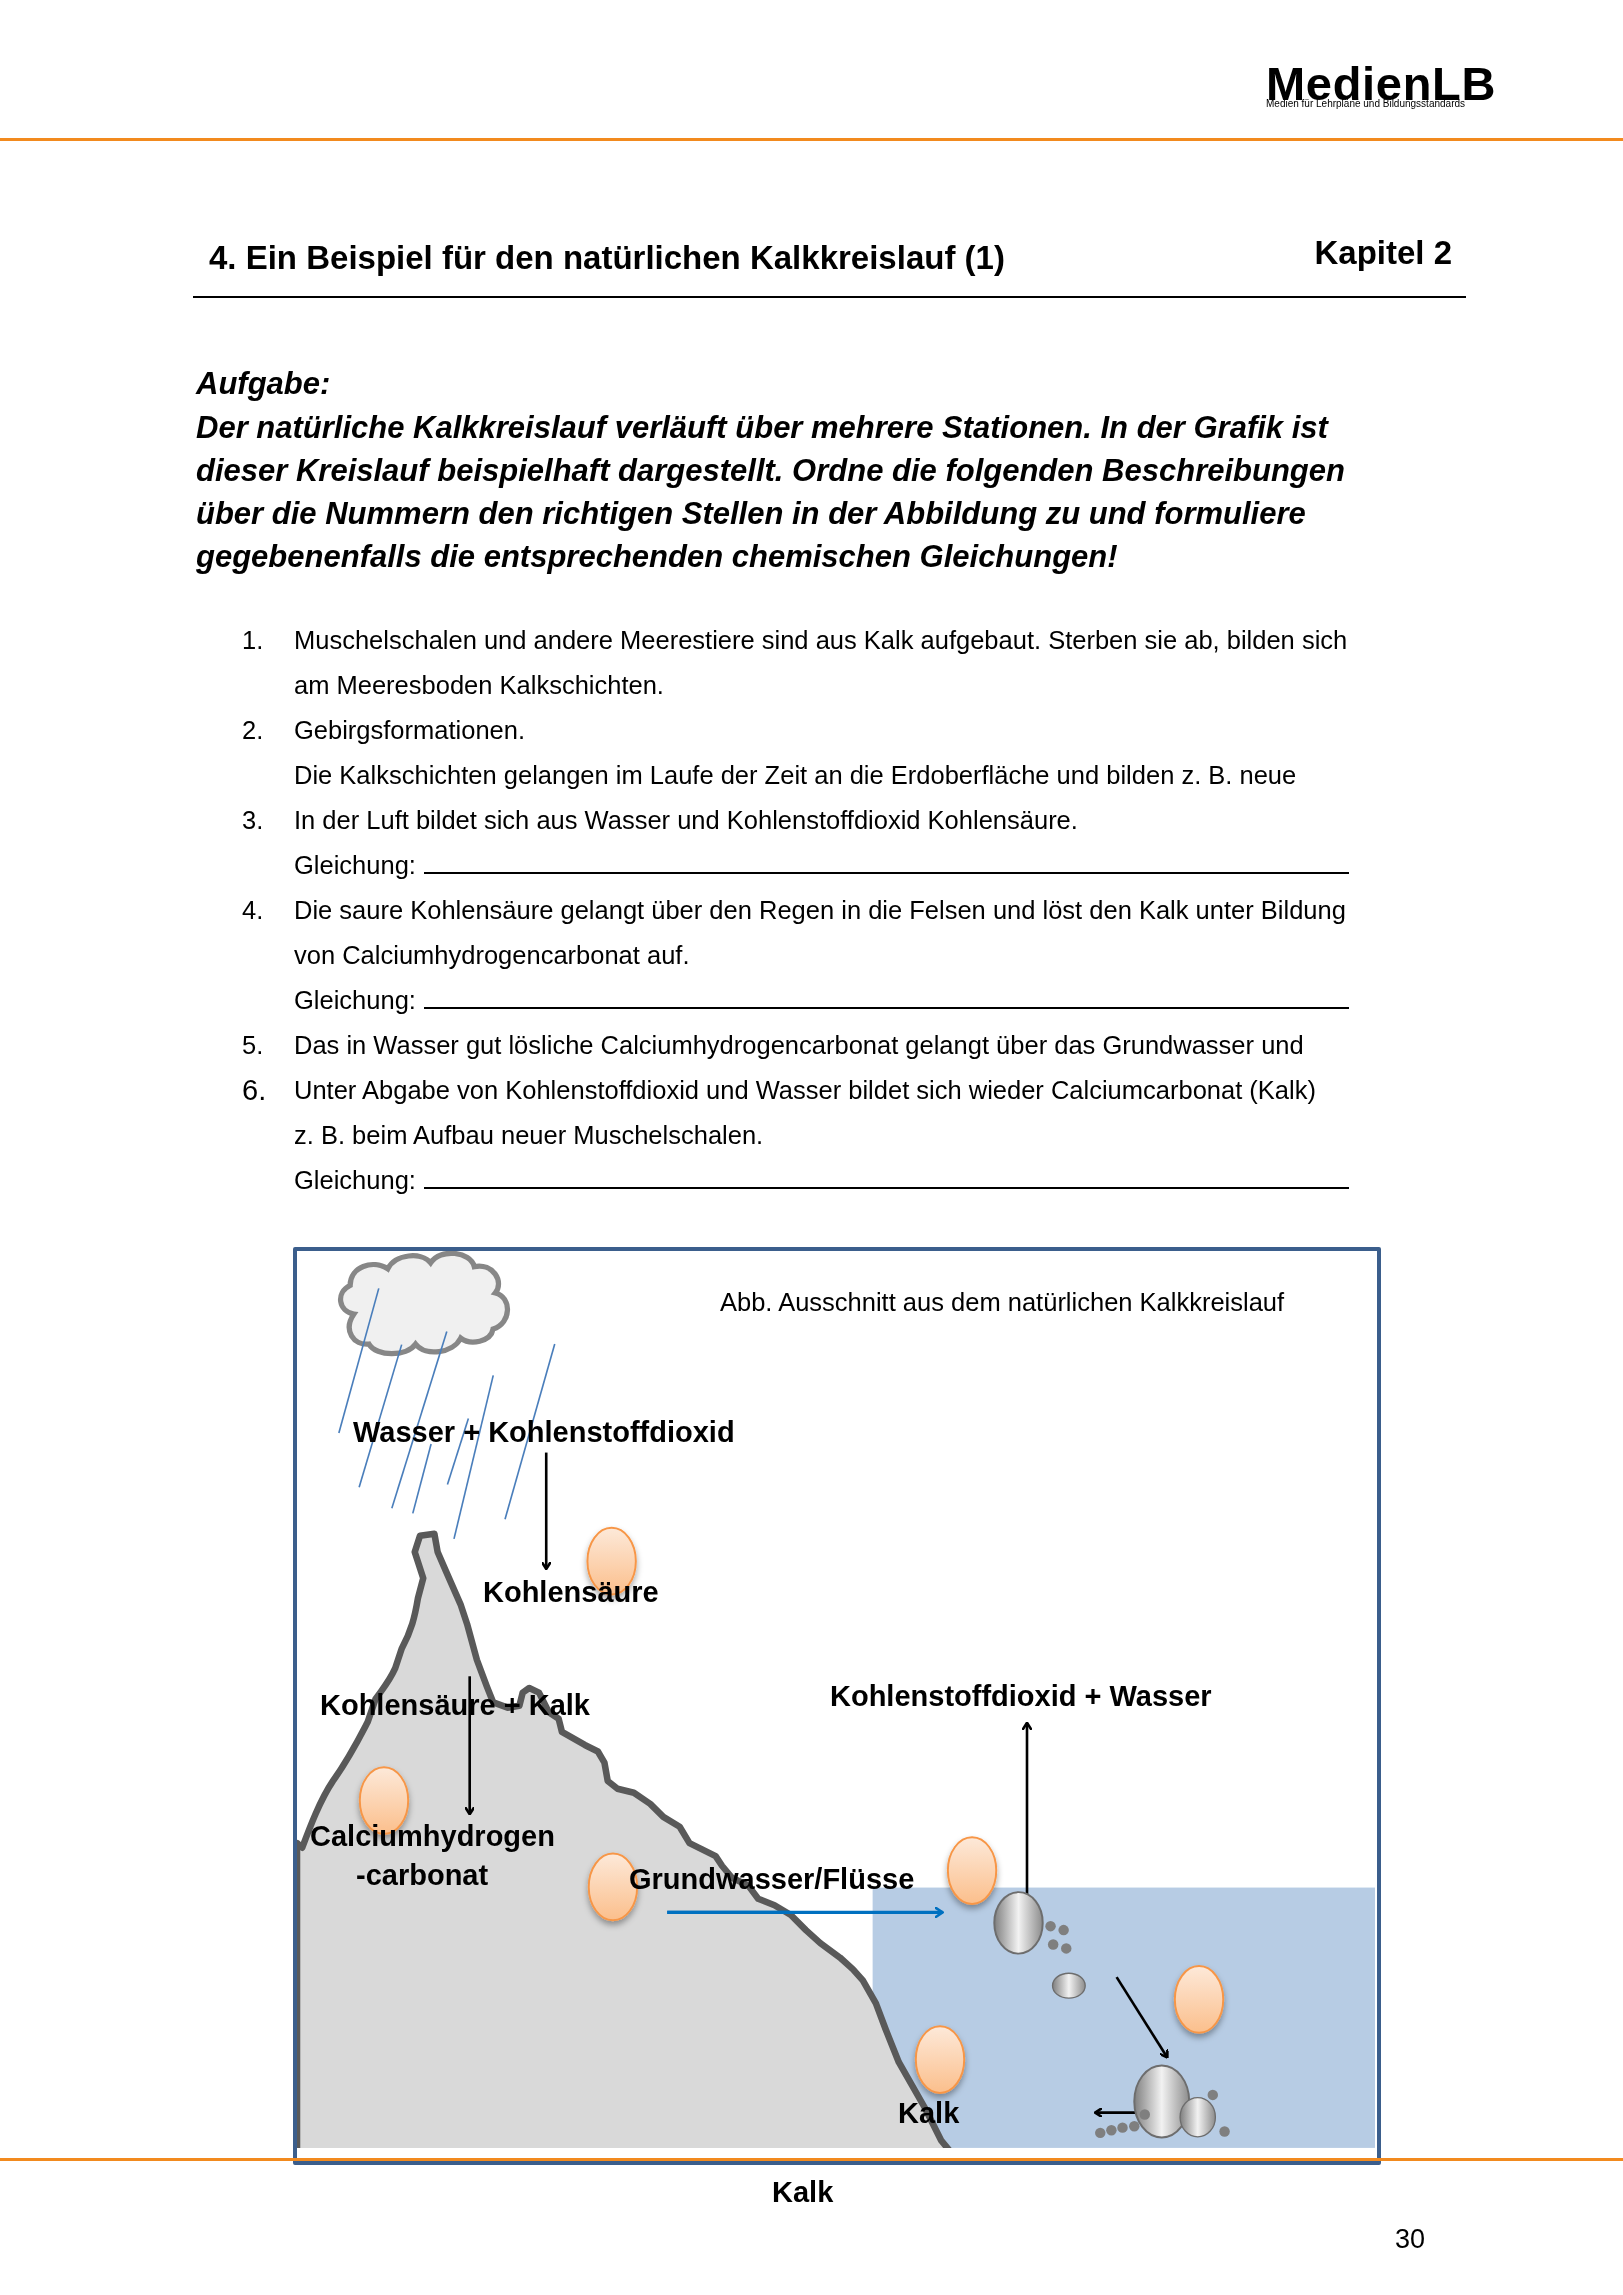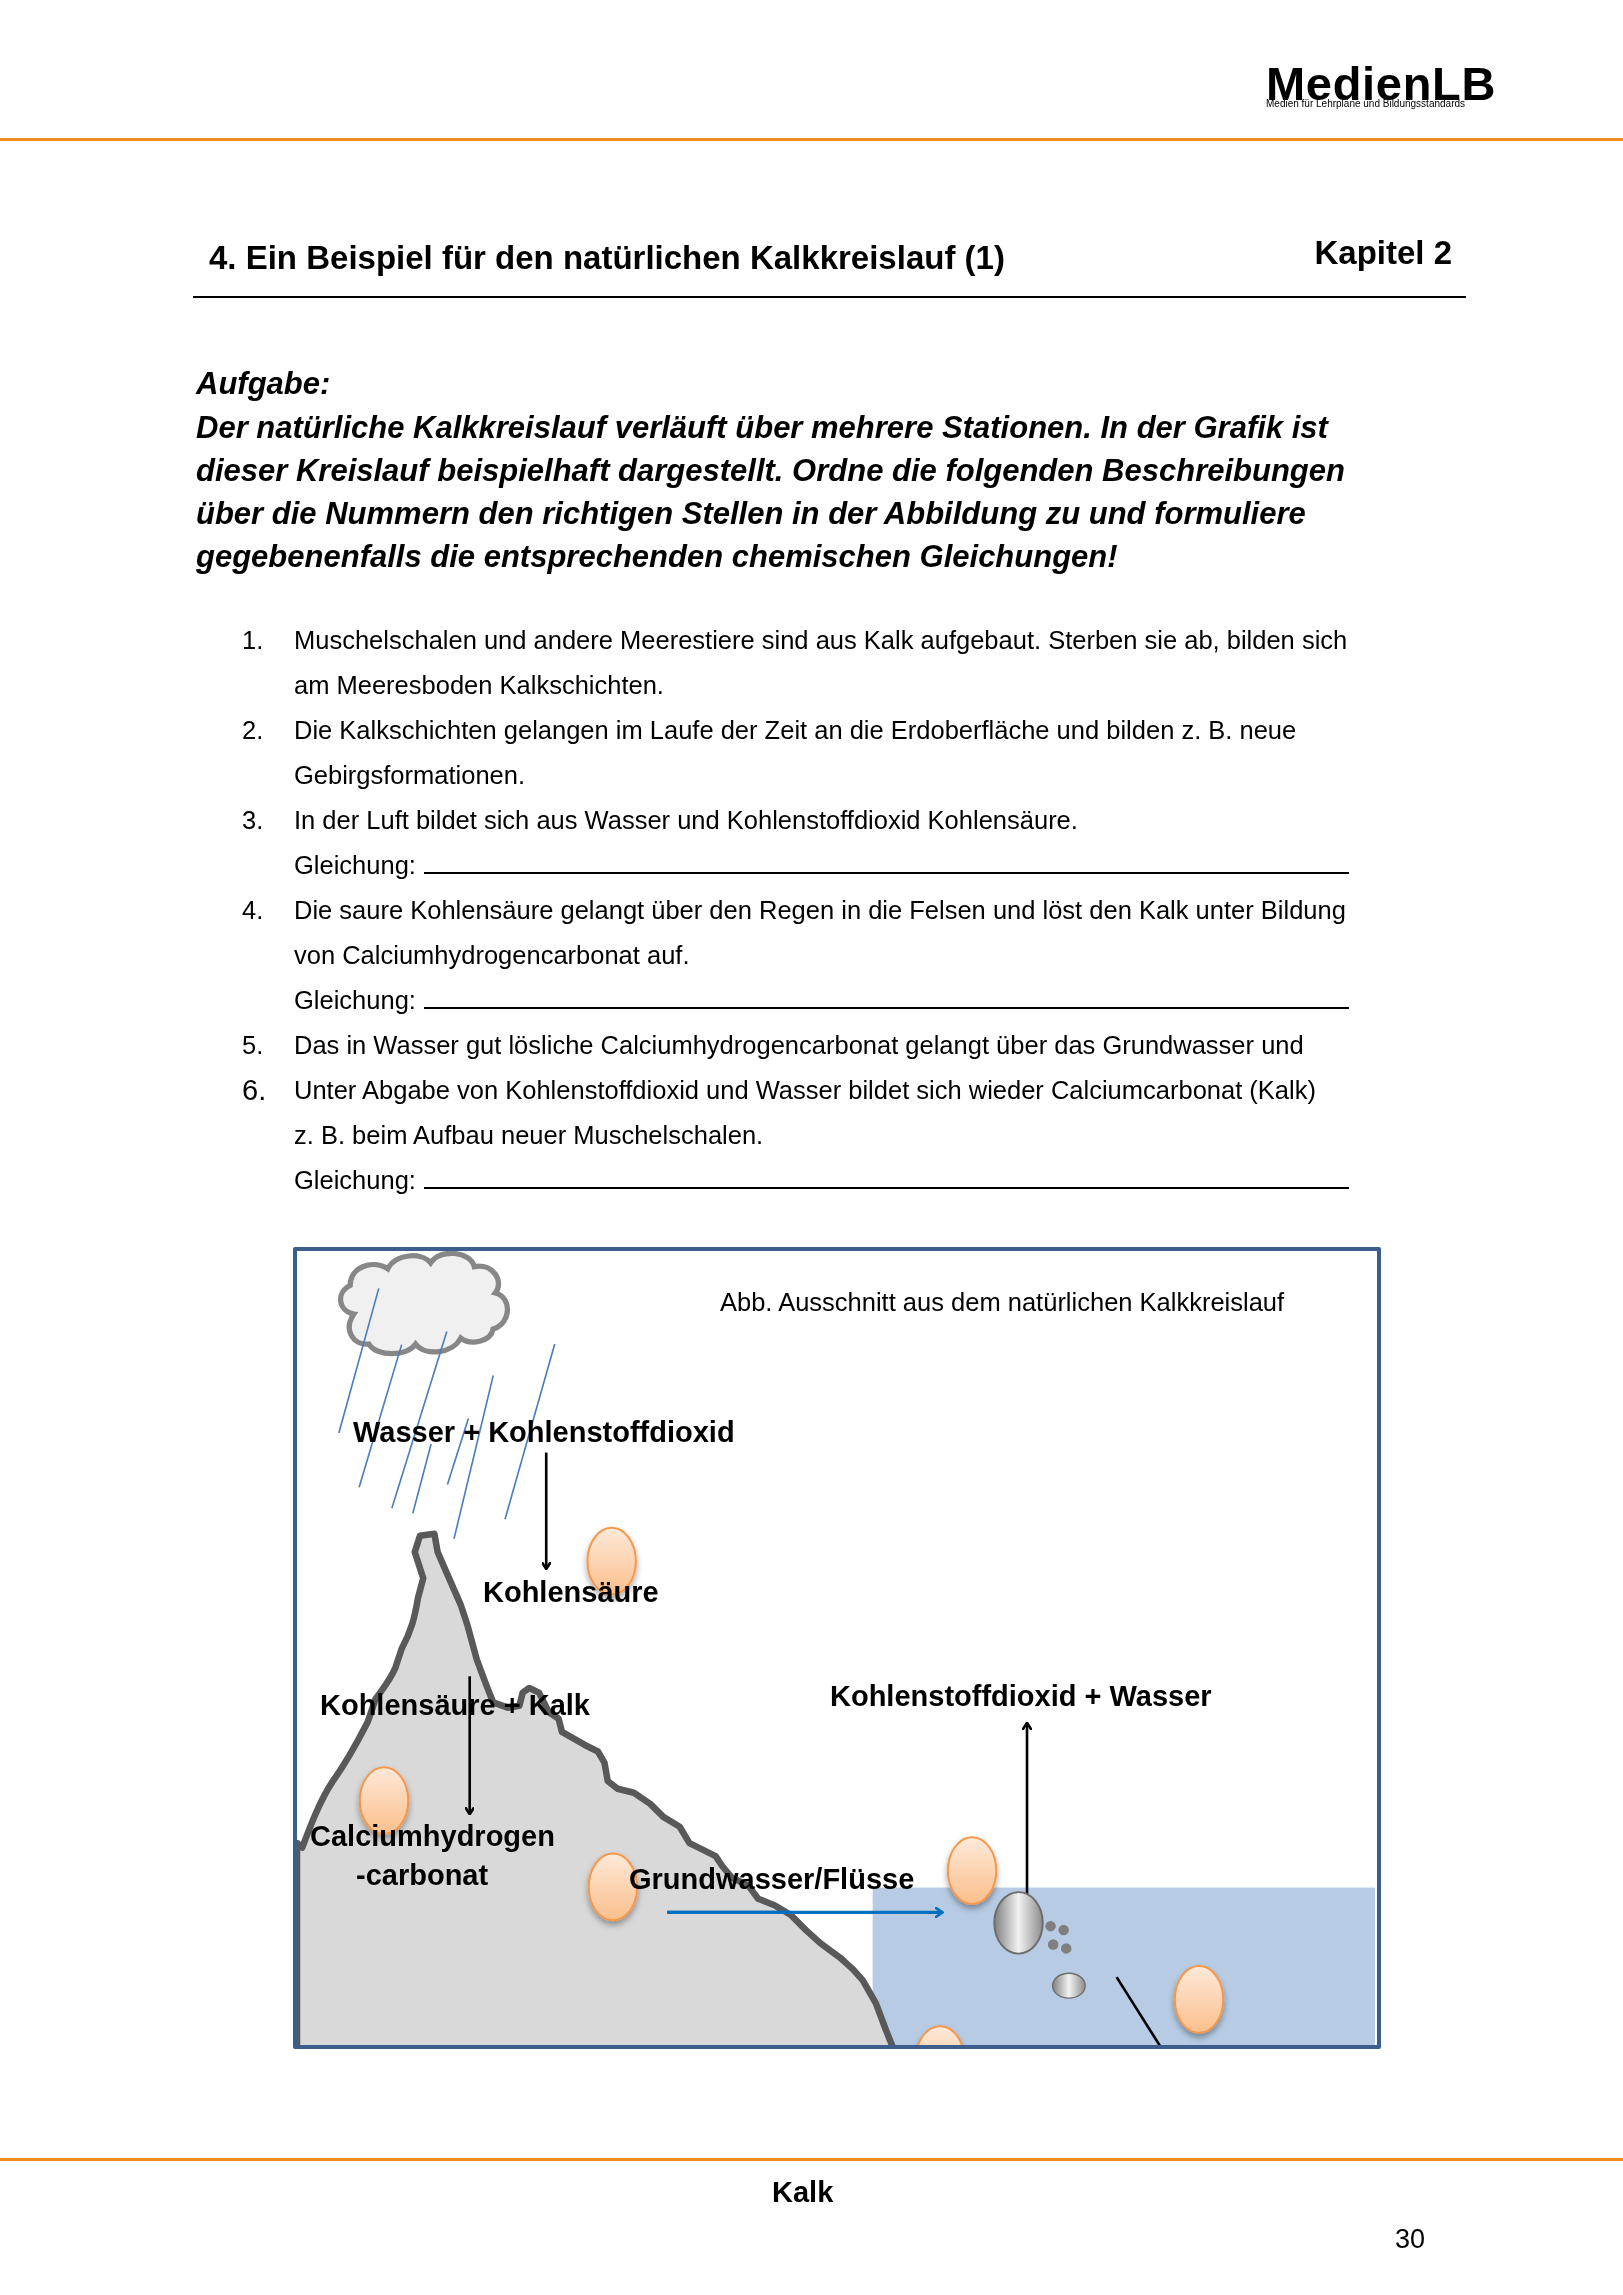--- a/index.html
+++ b/index.html
@@ -16,21 +16,21 @@
   .task-body { position:absolute; left:196px; top:406px; width:1243px; font-size:31px; font-weight:bold;
                font-style:italic; line-height:43px; }
   .task-body div { white-space:nowrap; }
   .list { position:absolute; left:242px; top:618px; width:1211px; font-size:25.5px; line-height:45px; }
   .li { display:flex; }
   .li-num { width:52px; flex:none; }
   .li-num.big { font-size:29px; }
   .li-lines div { white-space:nowrap; }
   .blank { display:inline-block; width:925px; border-bottom:2px solid #000; height:22px; vertical-align:baseline; margin-left:7.9px; }
 
-  .diagram { position:absolute; left:293px; top:1247px; width:1088px; height:802px;
+  .diagram { position:absolute; left:293px; top:1247px; width:1088px; height:918px;
              border:4.6px solid #3b5e8c; box-sizing:border-box; background:#fff; overflow:hidden; border-radius:2px; }
   .diagram svg { position:absolute; left:0; top:0; }
   .dlabel { position:absolute; font-weight:bold; font-size:29px; white-space:nowrap; line-height:1; }
   .caption { position:absolute; left:423px; top:37px; font-size:25.5px; white-space:nowrap; }
 
   .footer-label { position:absolute; left:772px; top:2176px; font-size:29px; font-weight:bold; }
   .page-num { position:absolute; left:1395px; top:2216px; font-size:27px;margin-top:8px; }
 </style>
 </head>
 <body>
@@ -57,22 +57,22 @@
   <div class="li">
     <span class="li-num">1.</span>
     <div class="li-lines">
       <div>Muschelschalen und andere Meerestiere sind aus Kalk aufgebaut. Sterben sie ab, bilden sich</div>
       <div>am Meeresboden Kalkschichten.</div>
     </div>
   </div>
   <div class="li">
     <span class="li-num">2.</span>
     <div class="li-lines">
+      <div>Gebirgsformationen.</div>
       <div>Die Kalkschichten gelangen im Laufe der Zeit an die Erdoberfläche und bilden z. B. neue</div>
-      <div>Gebirgsformationen.</div>
     </div>
   </div>
   <div class="li">
     <span class="li-num">3.</span>
     <div class="li-lines">
       <div>In der Luft bildet sich aus Wasser und Kohlenstoffdioxid Kohlensäure.</div>
       <div><span>Gleichung:</span><span class="blank"></span></div>
     </div>
   </div>
   <div class="li">

